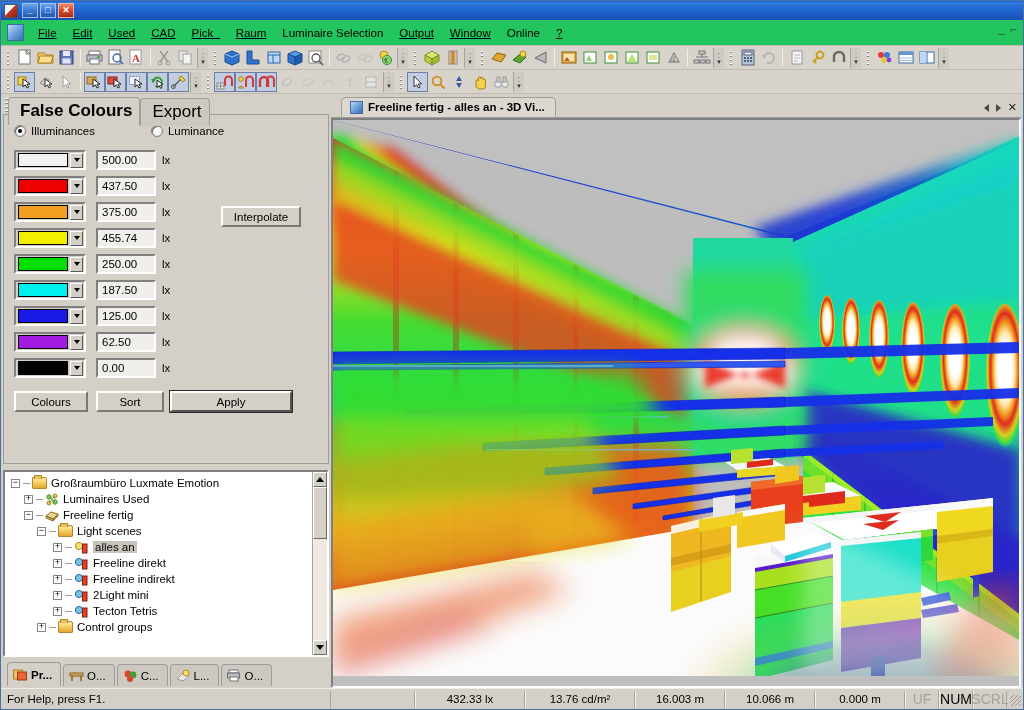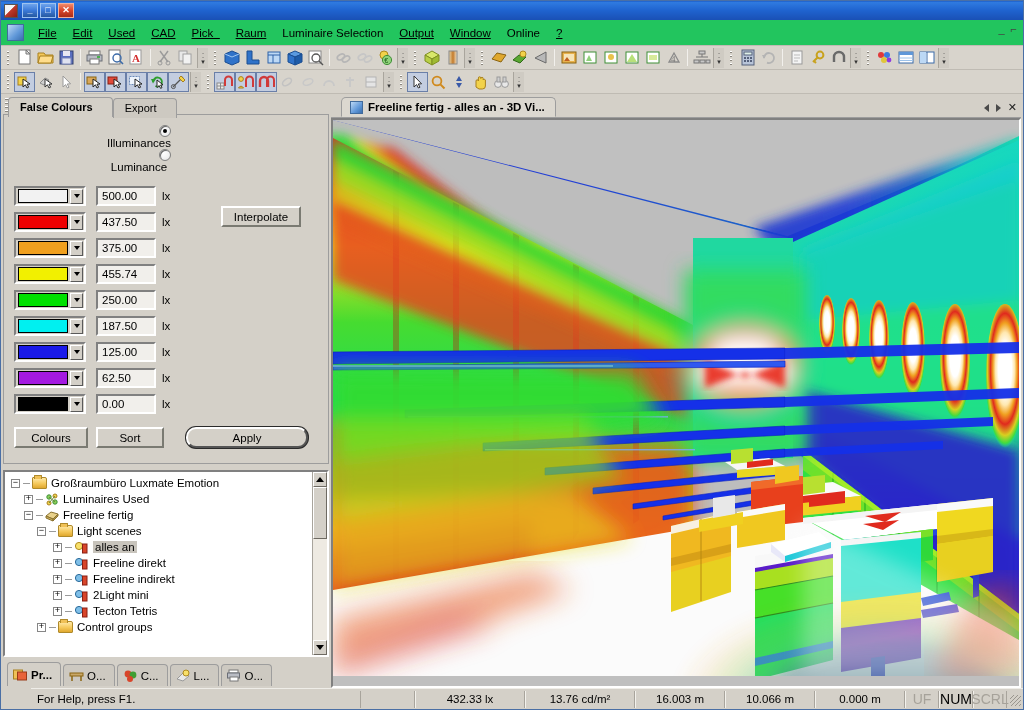--- a/index.html
+++ b/index.html
@@ -137,33 +137,33 @@
     background: #d4d0c8;
     position: relative;
     flex: 0 0 auto;
     height: 350px;
   }
   .tabstrip {
     position: absolute; top: -19px; left: 4px;
     display: flex; gap: 0px;
   }
   .tab {
-    padding: 3px 19px 3px 11px;
-    font-size: 11px;
+    padding: 3px 7px 3px 11px;
+    font-size: 17px;
     background: #d4d0c8;
     border: 1px solid #9d9d9d;
     border-bottom: none;
     border-radius: 4px 4px 0 0;
     position: relative; top: 1px;
   }
   .tab.active { font-weight: bold; background: #d4d0c8; z-index: 3; padding-bottom: 4px; }
   .tab.inactive { background: #cdc9c1; top: 2px; text-align: right; }
 
   .fc-body { padding: 10px 8px 6px 10px; }
-  .radio-row { display: flex; align-items: center; margin-bottom: 10px; flex-direction: column; }
+  .radio-row { display: flex; align-items: center; margin-bottom: 10px; }
   .radio {
     width: 12px; height: 12px; border-radius: 50%;
     border: 1px solid #808080;
     background: radial-gradient(circle at 35% 32%, #fff 0%, #f0f0f0 60%, #d8d8d8 100%);
     box-shadow: inset 1px 1px 0 #6d6d6d;
     display: flex; align-items: center; justify-content: center;
     flex: 0 0 auto; margin-right: 5px;
   }
   .radio .dot { width: 4px; height: 4px; border-radius: 50%; background: #000; }
   .radio-label { font-size: 11.5px; margin-right: 56px; }
@@ -325,21 +325,20 @@
   }
   #scene { position: absolute; inset: 0; }
 
   
   .statusbar {
     height: 21px; flex: 0 0 auto;
     background: #d4d0c8;
     display: flex; align-items: center;
     font-size: 11.5px; color: #000;
     border-top: 1px solid #efede8;
-    margin-left: 30px;
   }
   .sb-help { flex: 0 0 330px; padding-left: 6px;
              border-right: 1px solid #a8a49c; height: 17px; display:flex; align-items:center;}
   .sb-cell {
     height: 17px; display: flex; align-items: center; justify-content: center;
     border-left: 1px solid #f3f1ec; border-right: 1px solid #a8a49c;
   }
   .sb-pad { flex: 1 1 auto; height: 17px; border-right: 1px solid #a8a49c; }
   .sb-flag { width: 34px; height: 17px; display:flex;align-items:center;justify-content:center;
              border-left:1px solid #f3f1ec; border-right: 1px solid #a8a49c; font-size: 14px;}
@@ -944,21 +943,21 @@
 
           </div>
 
           <div class="bottom-btns">
             <div class="btn" style="width:74px;">
                 <span>Colours</span>
               </div>
             <div class="btn" style="width:68px;margin-left:8px;">
                 <span>Sort</span>
               </div>
-            <div class="btn default" style="width:122px;margin-left:22px;border-radius:10px;">
+            <div class="btn default" style="width:122px;margin-left:6px;">
                 <span>Apply</span>
               </div>
           </div>
         </div>
 
         <div class="btn interp-btn">
             <span>Interpolate</span>
           </div>
       </div>
 

